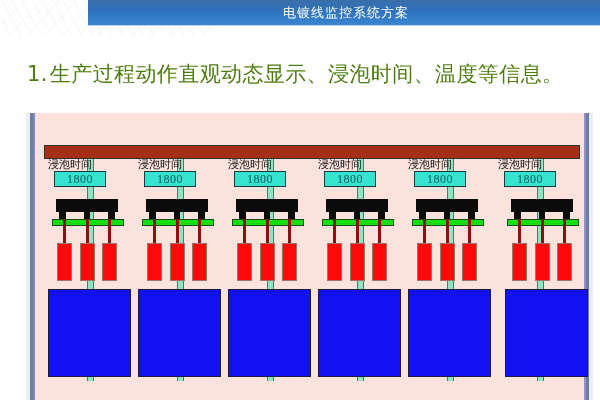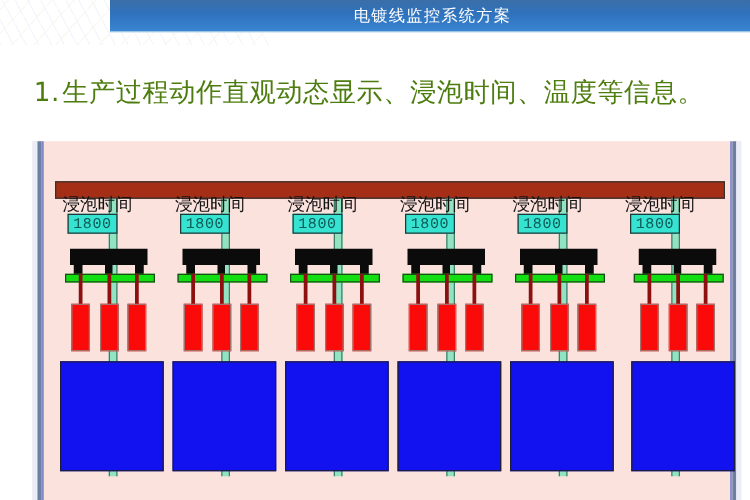--- a/index.html
+++ b/index.html
@@ -107,43 +107,43 @@
     border-right: 1px solid #3f7f6a;
     box-sizing: border-box;
     left: 41px;
   }
   
   .soak-label {
     position: absolute;
     top: 46px;
     left: 2px;
     width: 60px;
-    text-align: center;
-    font-size: 14px;
+    text-align: left;
+    font-size: 11px;
     color: #121212;
     font-family: "DejaVu Sans", "Liberation Sans", sans-serif;
     line-height: 11px;
     white-space: nowrap;
   }
   
   .soak-value {
     position: absolute;
     top: 58px;
     left: 8px;
-    width: 40px;
+    width: 52px;
     height: 16px;
     background: #36e2d0;
     border: 1px solid #1d3a38;
     box-sizing: border-box;
     display: flex;
     align-items: center;
     justify-content: center;
     font-size: 12px;
     color: #0d5a56;
-    font-family: Liberation Mono, monospace;
+    font-family: Liberation Serif, serif;
     letter-spacing: 0.5px;
   }
 
   
   .hoist {
     position: absolute;
     top: 86px;
     left: 10px;
     width: 62px;
     height: 13px;

